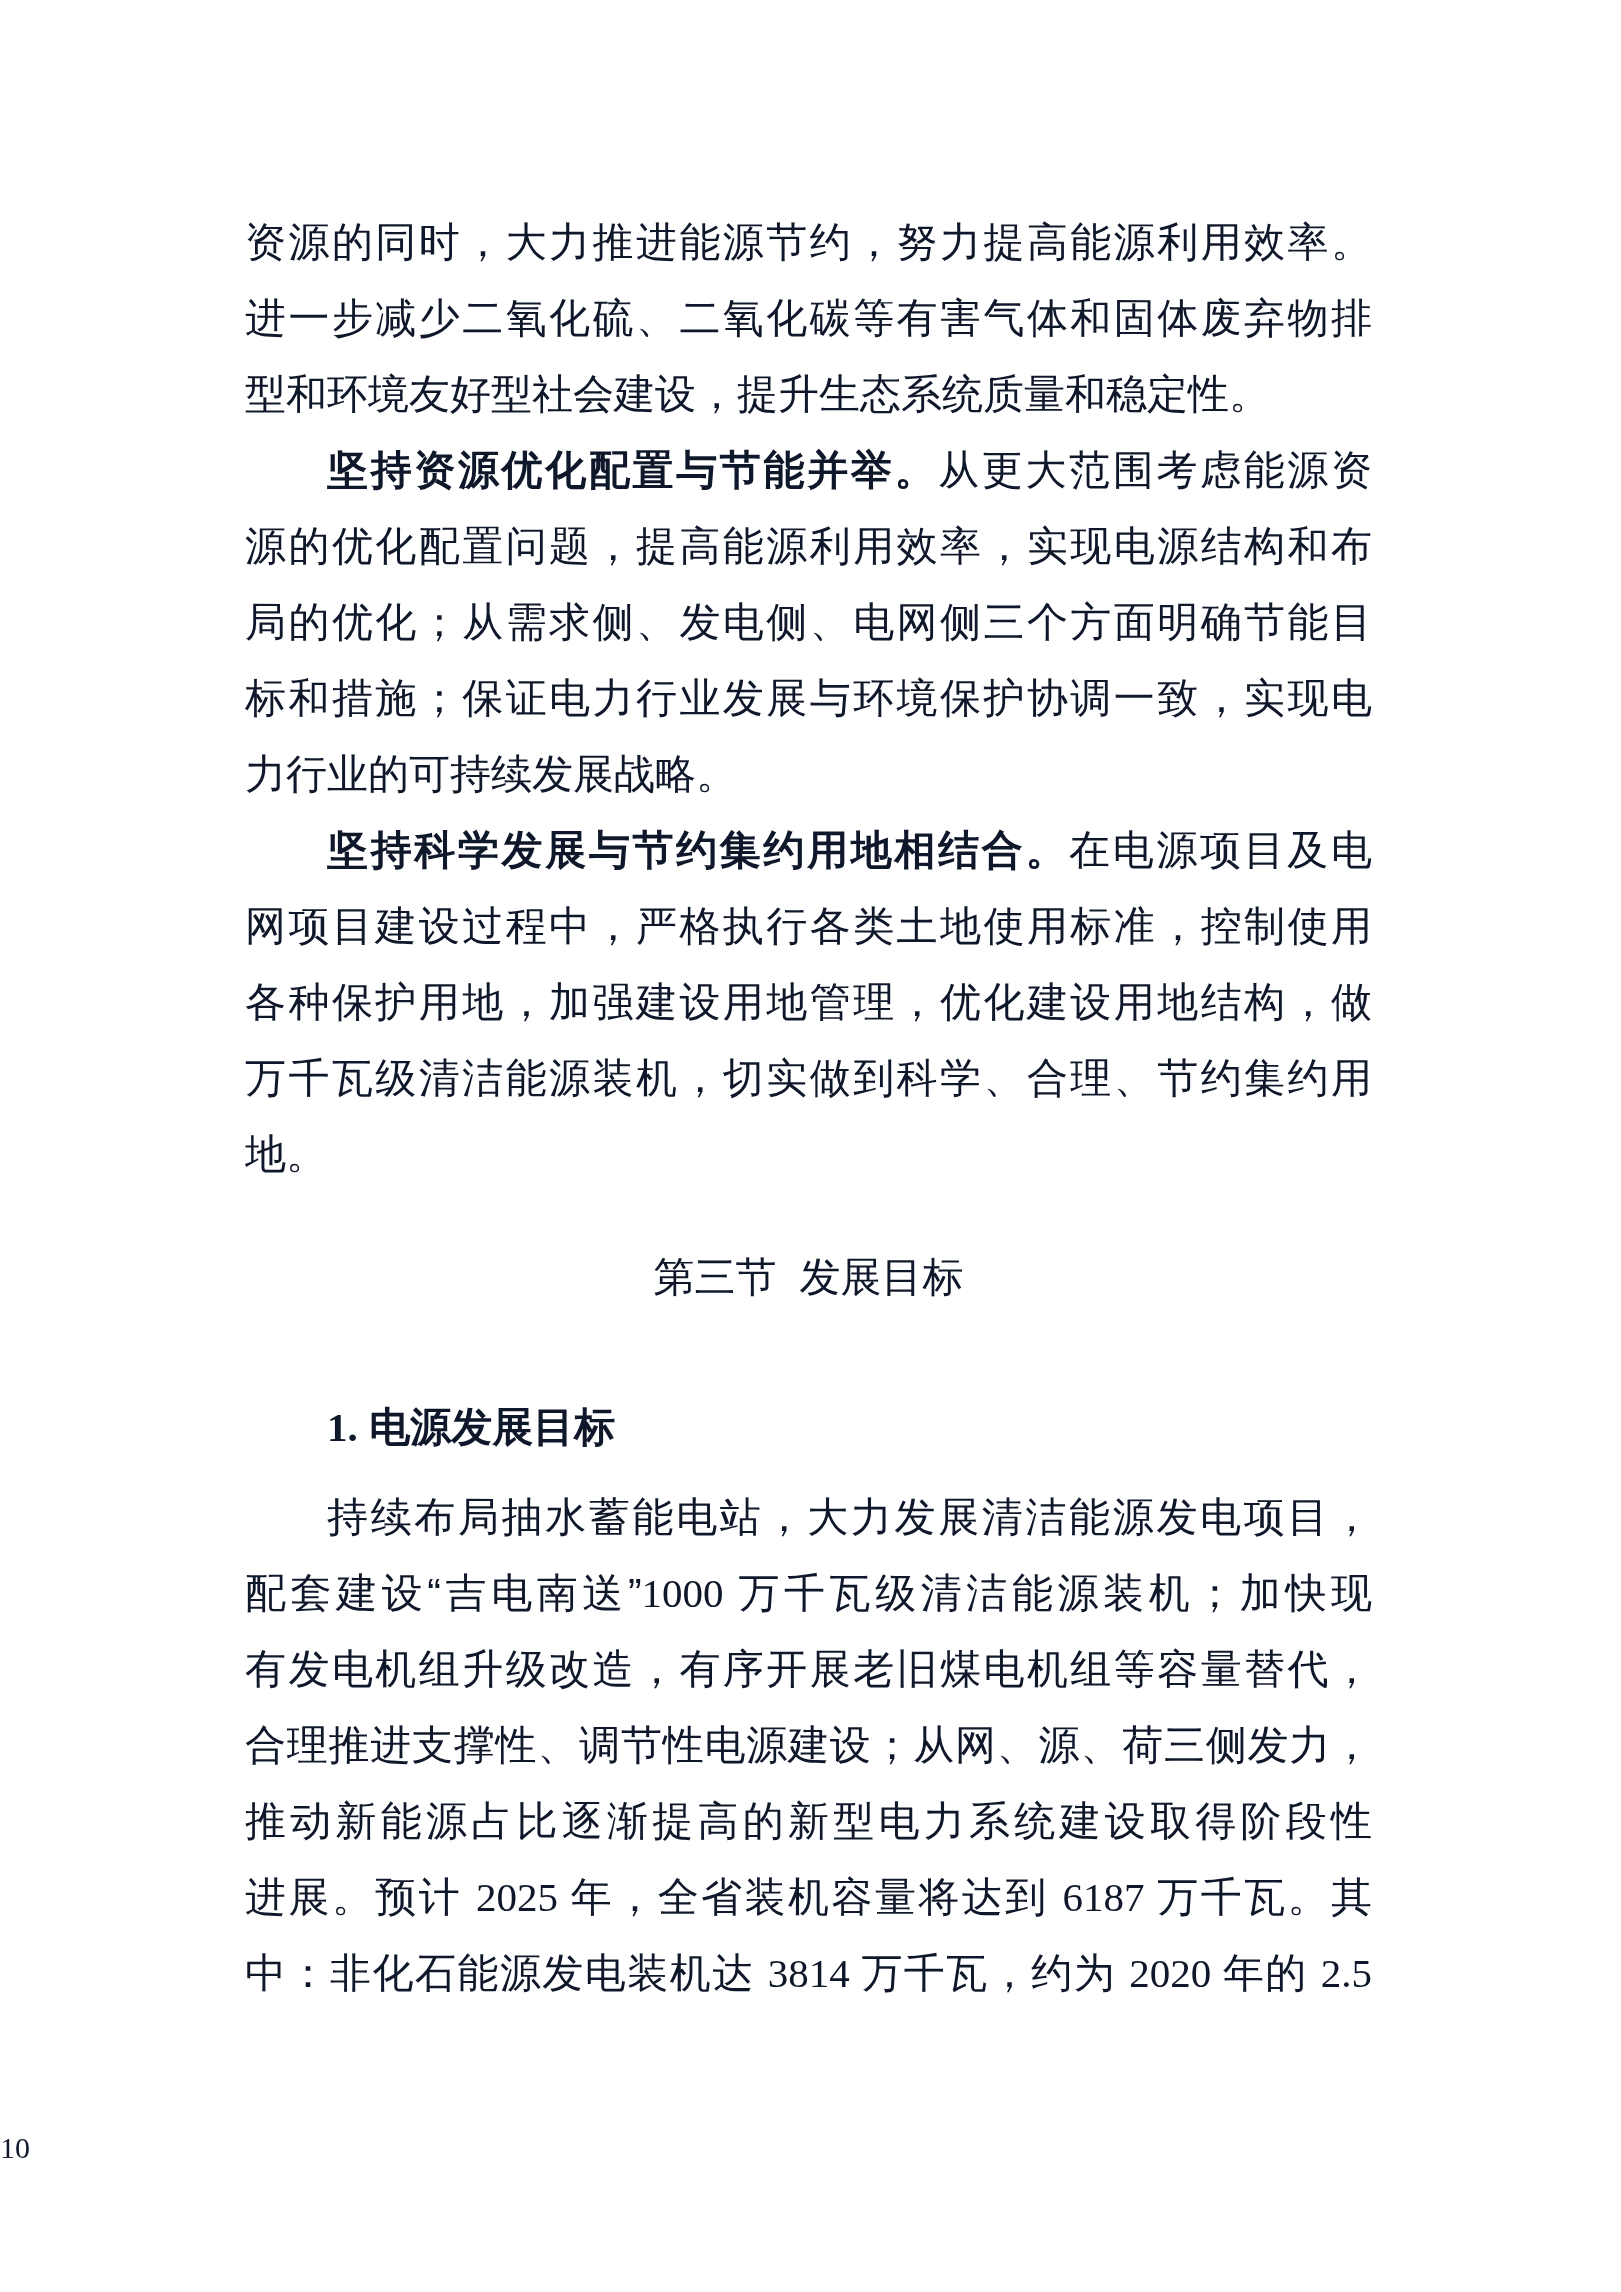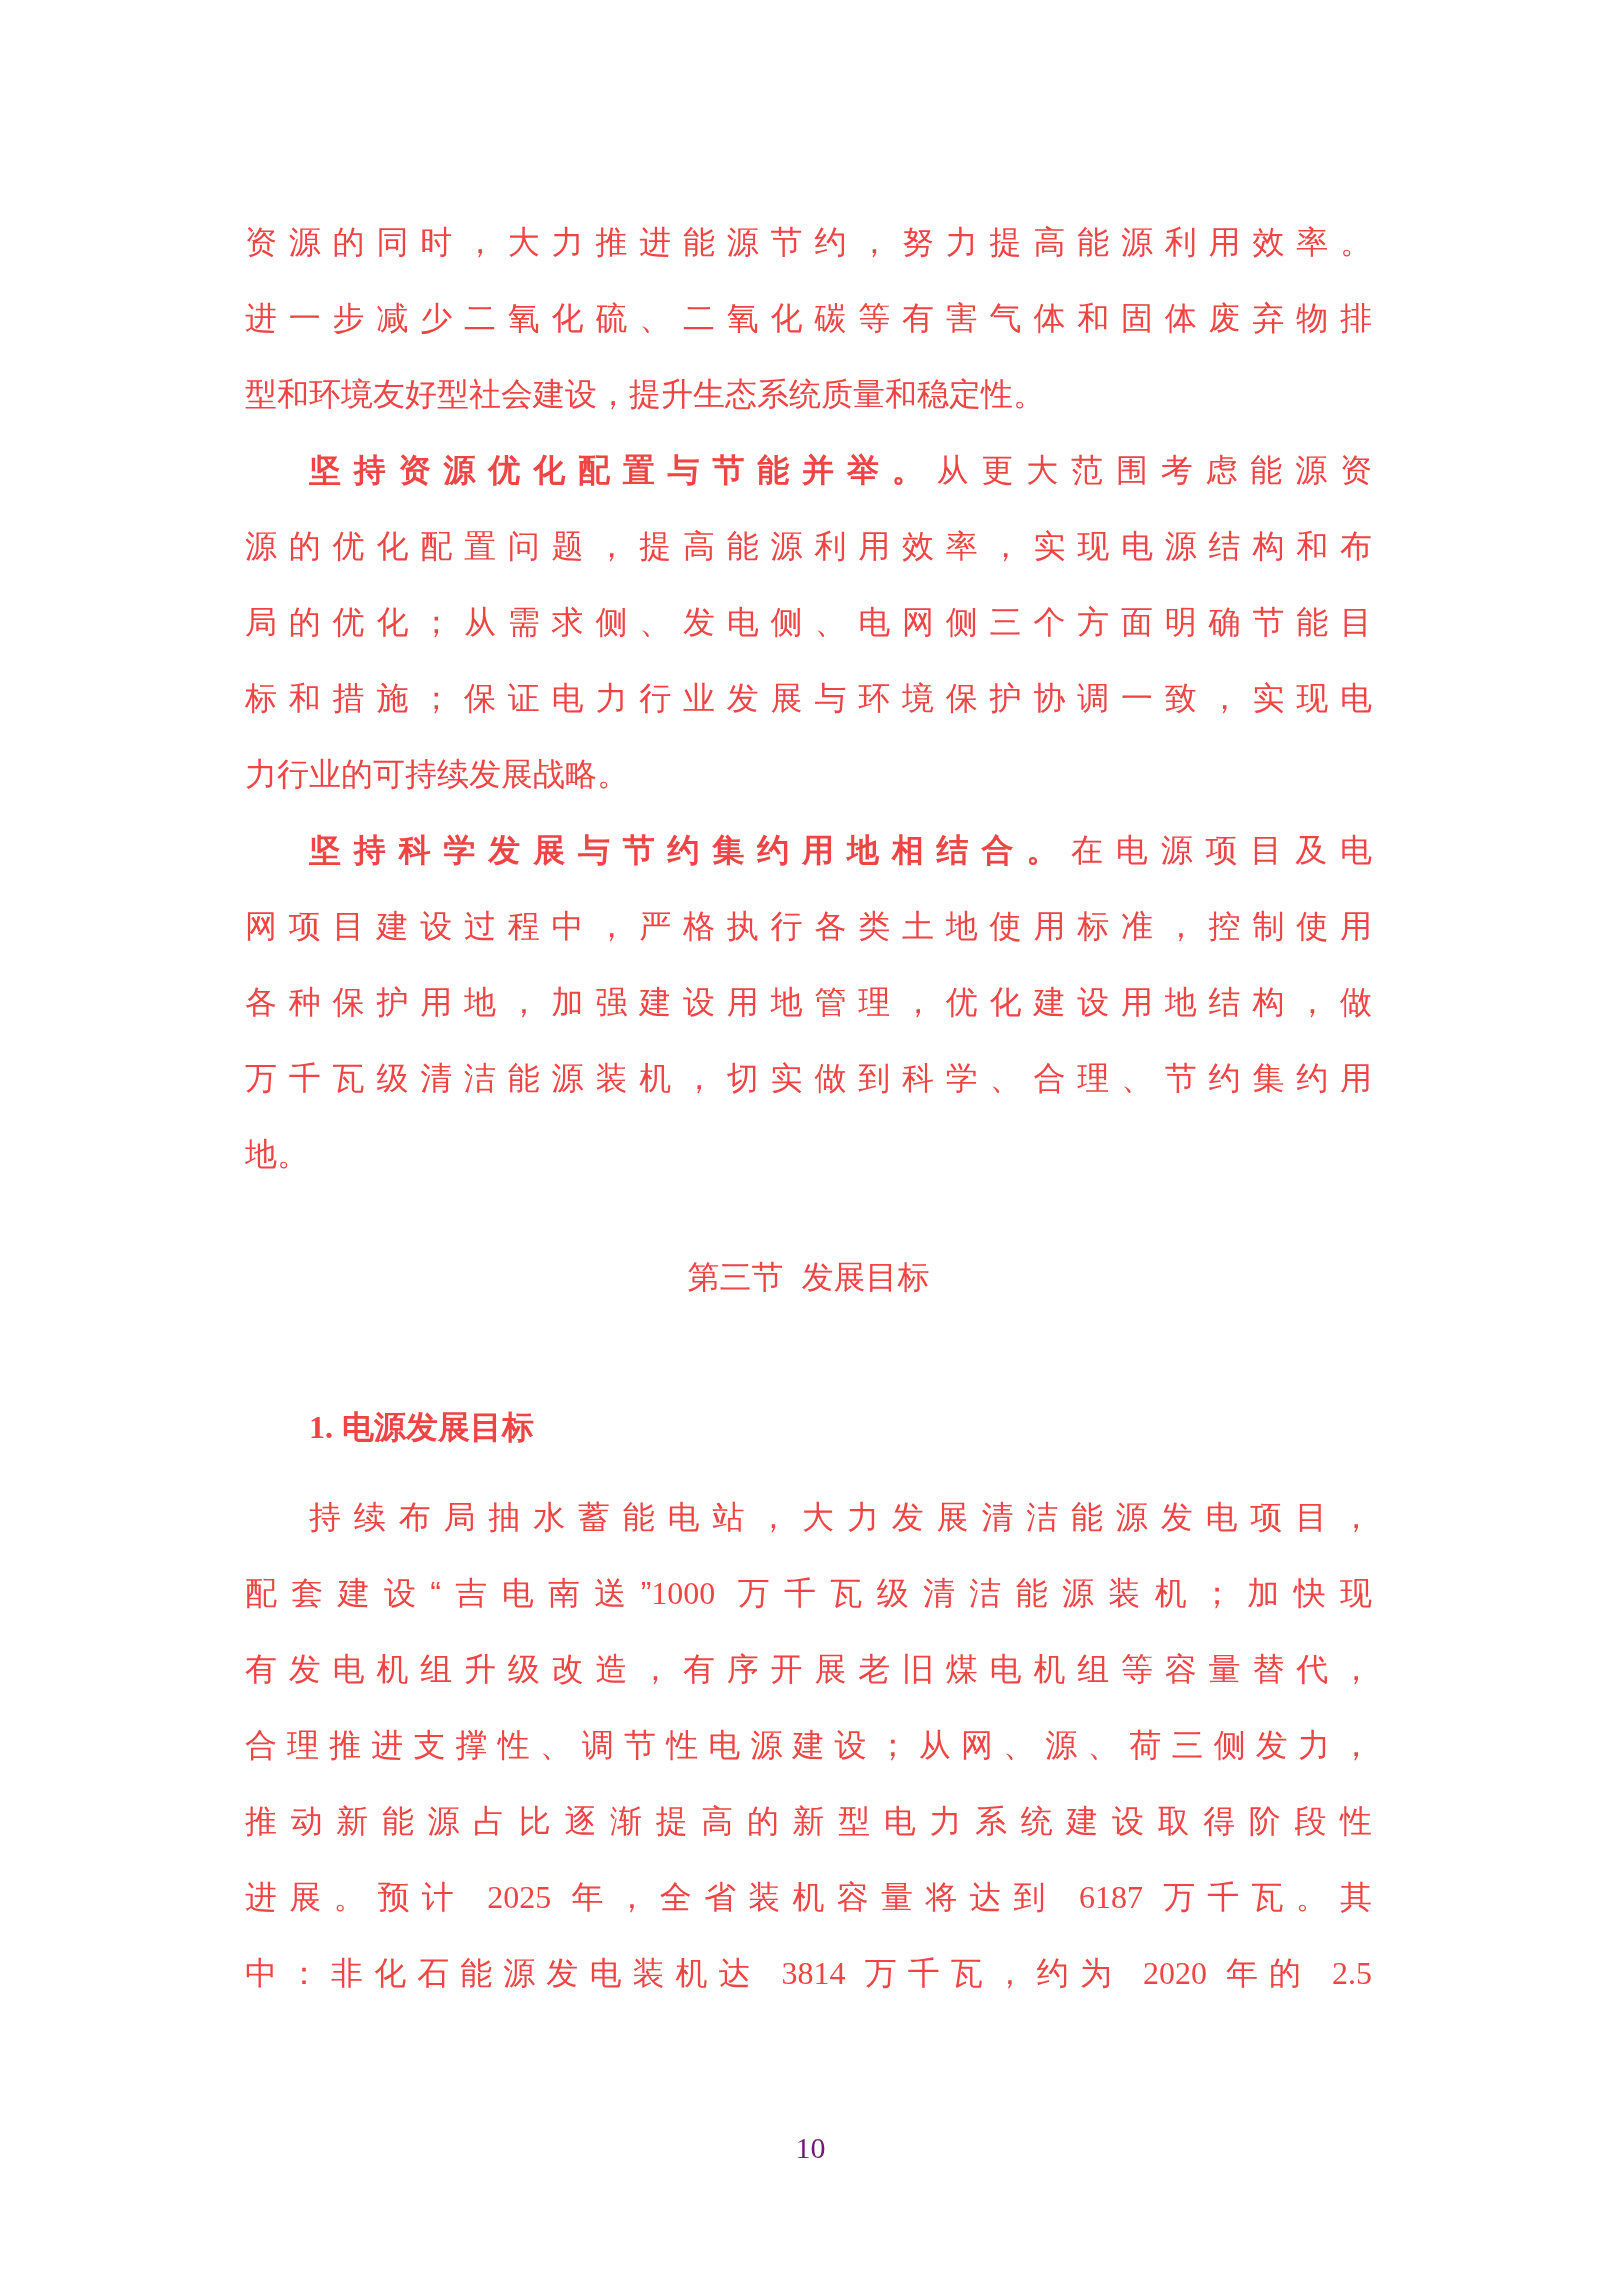--- a/index.html
+++ b/index.html
@@ -16,29 +16,29 @@
     font-family: "Liberation Sans", sans-serif;
     overflow: hidden;
   }
   .text-block {
     position: absolute;
     left: 245px;
     top: 204px;
     width: 1127px;
   }
   .line {
-    font-size: 32px;
+    font-size: 41px;
     line-height: 76px;
     height: 76px;
     text-align: justify;
     text-align-last: justify;
     text-justify: inter-character;
     word-break: keep-all;
     white-space: normal;
-    color: #ef4444;
+    color: #0f172a;
   }
   .line.end {
     text-align-last: left;
   }
   .line.center {
     text-align: center;
     text-align-last: center;
   }
   .line.indent {
     text-indent: 2em;
@@ -61,24 +61,23 @@
     font-family: "Liberation Serif", serif;
     font-weight: 700;
   }
   .page-number {
     position: absolute;
     left: 0;
     right: 0;
     top: 2125px;
     height: 45px;
     line-height: 45px;
-    text-align: center;
     font-family: "Liberation Serif", serif;
     font-size: 30px;
-    color: #701a75;
+    color: #0f172a;
   }
 </style>
 </head>
 <body>
 
 <div class="page">
   <div class="text-block">
       <div class="line"><span class="seg-n">资源的同时，大力推进能源节约，努力提高能源利用效率。</span></div>
       <div class="line"><span class="seg-n">进一步减少二氧化硫、二氧化碳等有害气体和固体废弃物排</span></div>
       <div class="line end"><span class="seg-n">型和环境友好型社会建设，提升生态系统质量和稳定性。</span></div>

